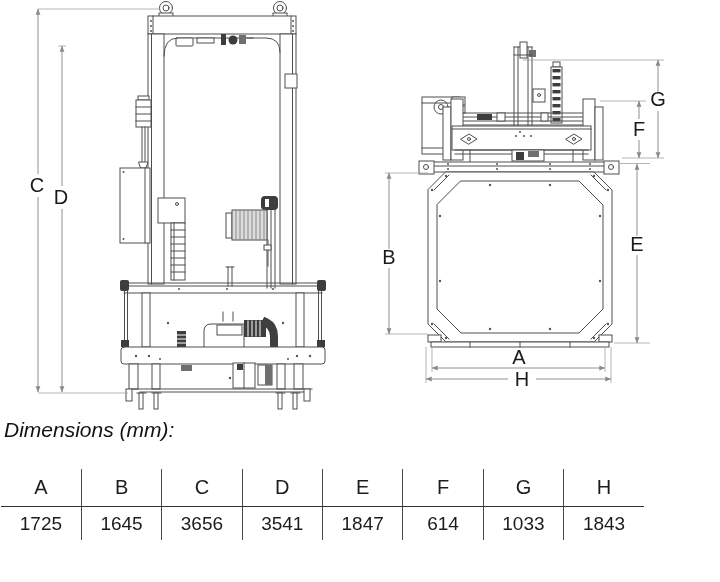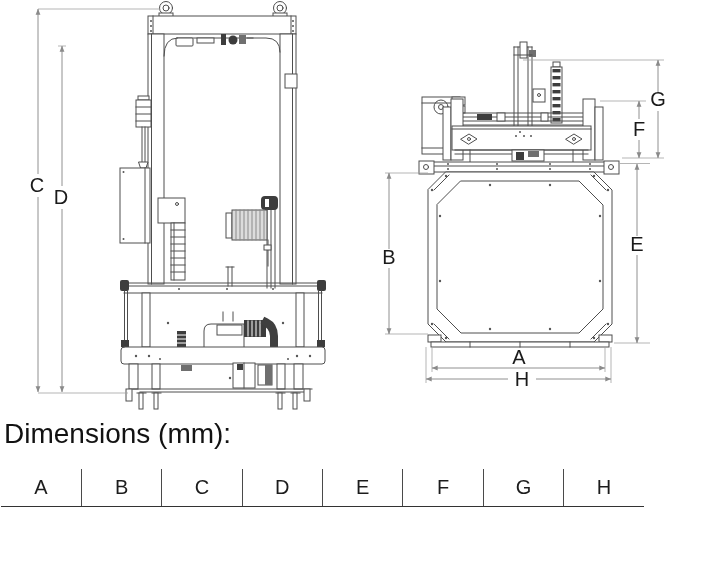--- a/index.html
+++ b/index.html
@@ -17,21 +17,21 @@
   .rib{stroke:#8a8a8a;stroke-width:1;}
   .ribw{stroke:#ffffff;stroke-width:1;}
   .thick-dk{stroke:#3f3f3f;stroke-width:8;fill:none;}
 
   
   .dim{stroke:#909090;stroke-width:1;fill:none;}
   .ext{stroke:#a2a2a2;stroke-width:0.8;fill:none;}
   .dim-label{font:20px "Liberation Sans",sans-serif;fill:#1a1a1a;text-anchor:middle;}
 
   
-  #caption{position:absolute;left:4px;top:418px;font-size:28px;color:#121212;}
+  #caption{position:absolute;left:4px;top:418px;font-size:21px;color:#121212;font-style:italic;}
   #dim-table{position:absolute;left:1px;top:469px;width:643px;border-collapse:collapse;
              table-layout:fixed;}
   #dim-table th,#dim-table td{font-weight:400;text-align:center;vertical-align:middle;
              color:#1c1c1c;border-right:1.4px solid #4a4a4a;padding:0;}
   #dim-table th{height:37px;font-size:20px;border-bottom:1.7px solid #333;}
   #dim-table td{height:33px;font-size:19px;}
   #dim-table th:last-child,#dim-table td:last-child{border-right:none;}
 </style>
 </head>
 <body>
@@ -406,16 +406,26 @@
     <tr>
       <th>A</th>
       <th>B</th>
       <th>C</th>
       <th>D</th>
       <th>E</th>
       <th>F</th>
       <th>G</th>
       <th>H</th>
     </tr>
+    <tr>
+      <td>1725</td>
+      <td>1645</td>
+      <td>3656</td>
+      <td>3541</td>
+      <td>1847</td>
+      <td>614</td>
+      <td>1033</td>
+      <td>1843</td>
+    </tr>
   </tbody>
 </table>
 
 </div>
 
 </body></html>

